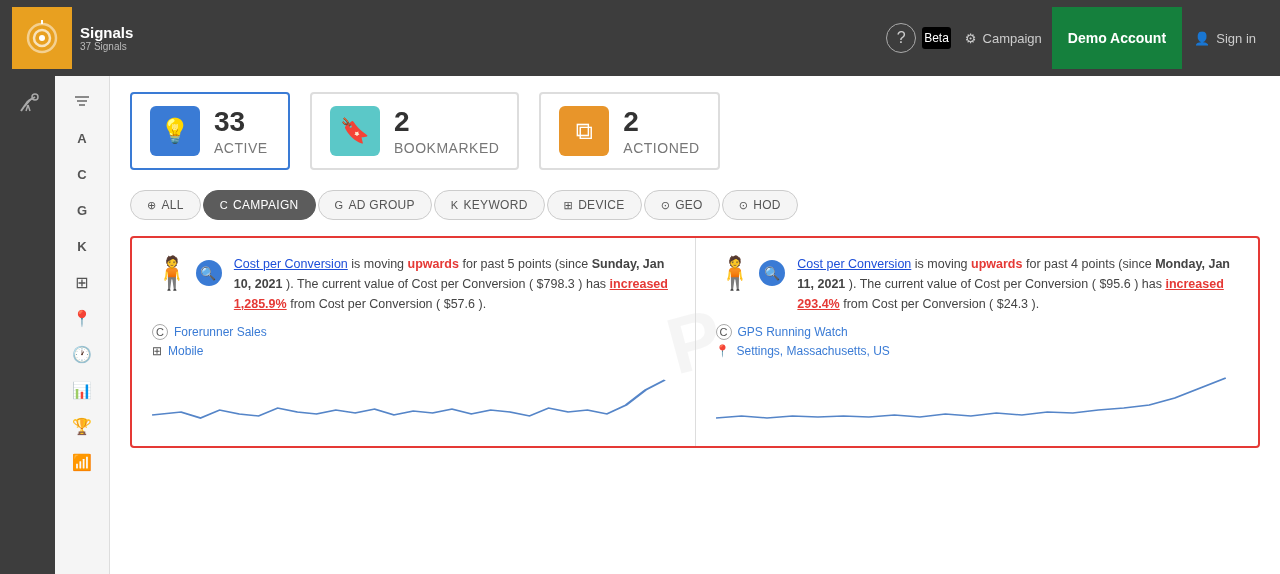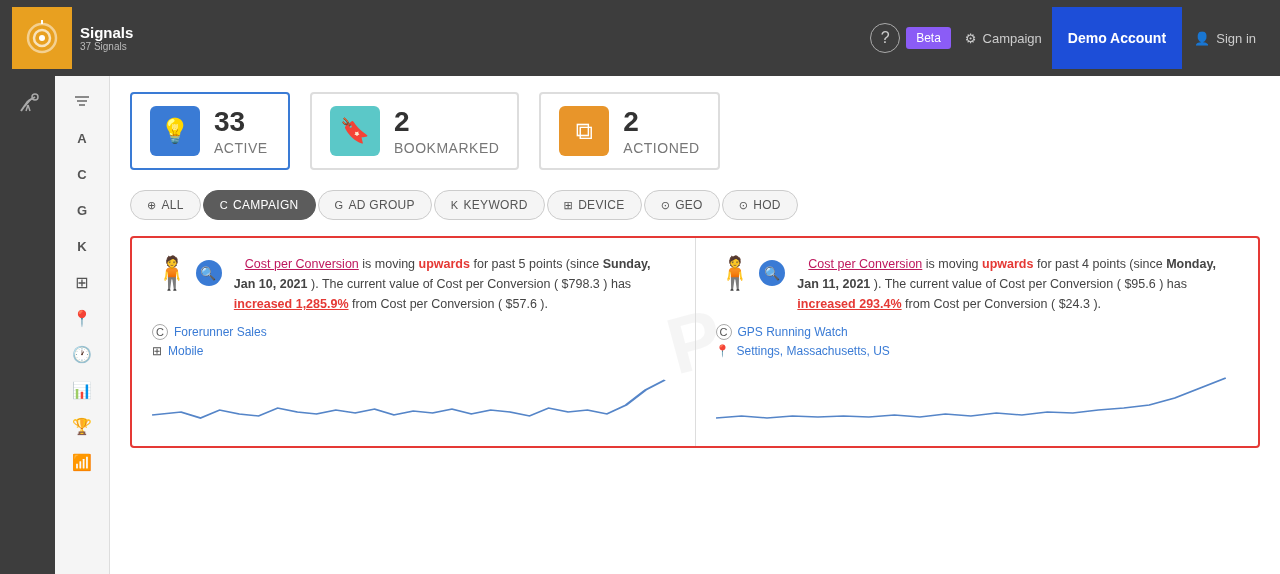--- a/index.html
+++ b/index.html
@@ -16,29 +16,29 @@
     .topnav-logo svg { width: 36px; height: 36px; }
     .topnav-brand { color: #fff; }
     .topnav-brand .title { font-size: 15px; font-weight: 600; }
     .topnav-brand .subtitle { font-size: 10px; color: #bbb; }
     .topnav-spacer { flex: 1; }
     .topnav-help {
       width: 30px; height: 30px; border: 1.5px solid #aaa; border-radius: 50%;
       display: flex; align-items: center; justify-content: center; color: #ccc; cursor: pointer; margin-right: 6px;
     }
     .topnav-beta {
-      background: #8b5cf6; color: #fff; font-size: 12px; padding: 4px 10px;
+      background: #000000; color: #fff; font-size: 12px; padding: 4px 2px;
       border-radius: 3px; margin-right: 4px;
     }
     .topnav-settings {
       display: flex; align-items: center; gap: 6px; color: #ccc; font-size: 13px;
       padding: 6px 10px; cursor: pointer;
     }
     .topnav-account {
-      background: #1d4ed8; color: #fff; font-size: 14px; font-weight: 600;
+      background: #15803d; color: #fff; font-size: 14px; font-weight: 600;
       padding: 6px 16px; display: flex; align-items: center; gap: 6px; cursor: pointer;
       height: 62px;
     }
     .topnav-signin {
       display: flex; align-items: center; gap: 6px; color: #ccc; font-size: 13px;
       padding: 6px 12px; cursor: pointer;
     }
 
     
     .main-layout { display: flex; height: calc(574px - 62px); }
@@ -112,21 +112,21 @@
     .signal-header { display: flex; align-items: flex-start; gap: 12px; margin-bottom: 10px; }
     .signal-icon-wrap {
       display: flex; gap: 4px; align-items: center;
     }
     .signal-search-icon {
       width: 26px; height: 26px; background: #3a7bd5; border-radius: 50%;
       display: flex; align-items: center; justify-content: center; color: #fff; font-size: 13px;
     }
 
     .signal-text { font-size: 12.5px; color: #444; line-height: 1.6; }
-    .signal-text a, .signal-link { color: #be185d; text-decoration: underline; cursor: pointer; margin-left: 11px; }
+    .signal-text a, .signal-link { color: #1d4ed8; text-decoration: underline; cursor: pointer; }
     .signal-up { color: #e53935; font-weight: 600; }
     .signal-increased { color: #e53935; font-weight: 600; text-decoration: underline; }
     .signal-date { font-weight: 600; }
 
     .signal-meta { display: flex; flex-direction: column; gap: 4px; margin-top: 10px; }
     .signal-meta-item { display: flex; align-items: center; gap: 6px; font-size: 12px; color: #3a7bd5; }
 
     
     .sparkline { margin-top: 12px; height: 60px; }
     .sparkline svg { width: 100%; height: 60px; }

